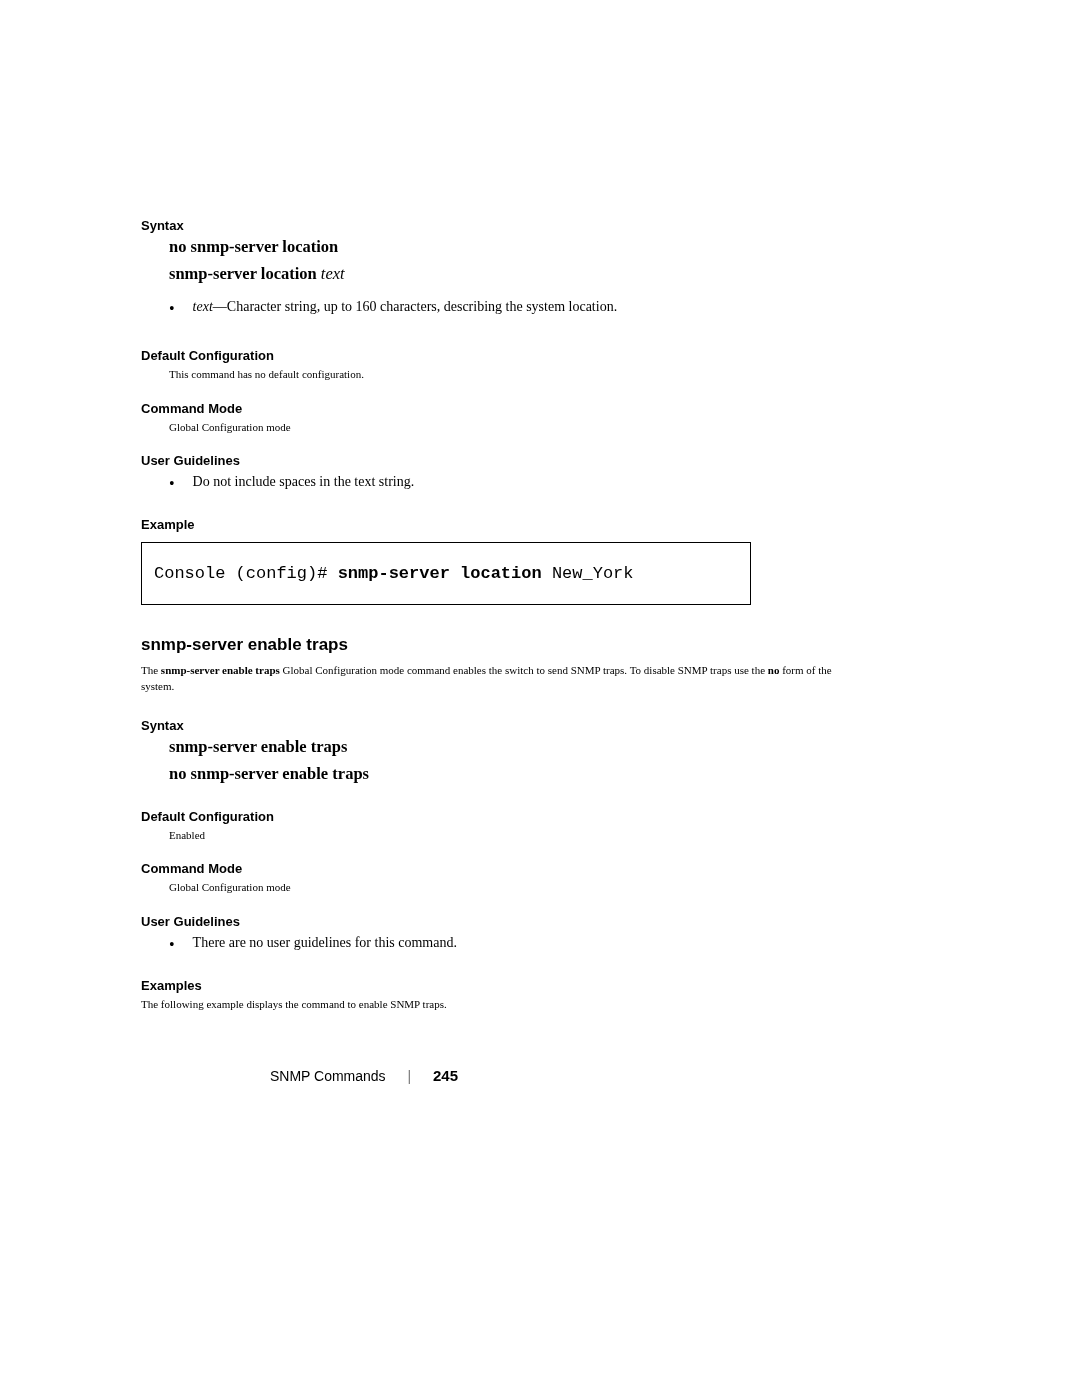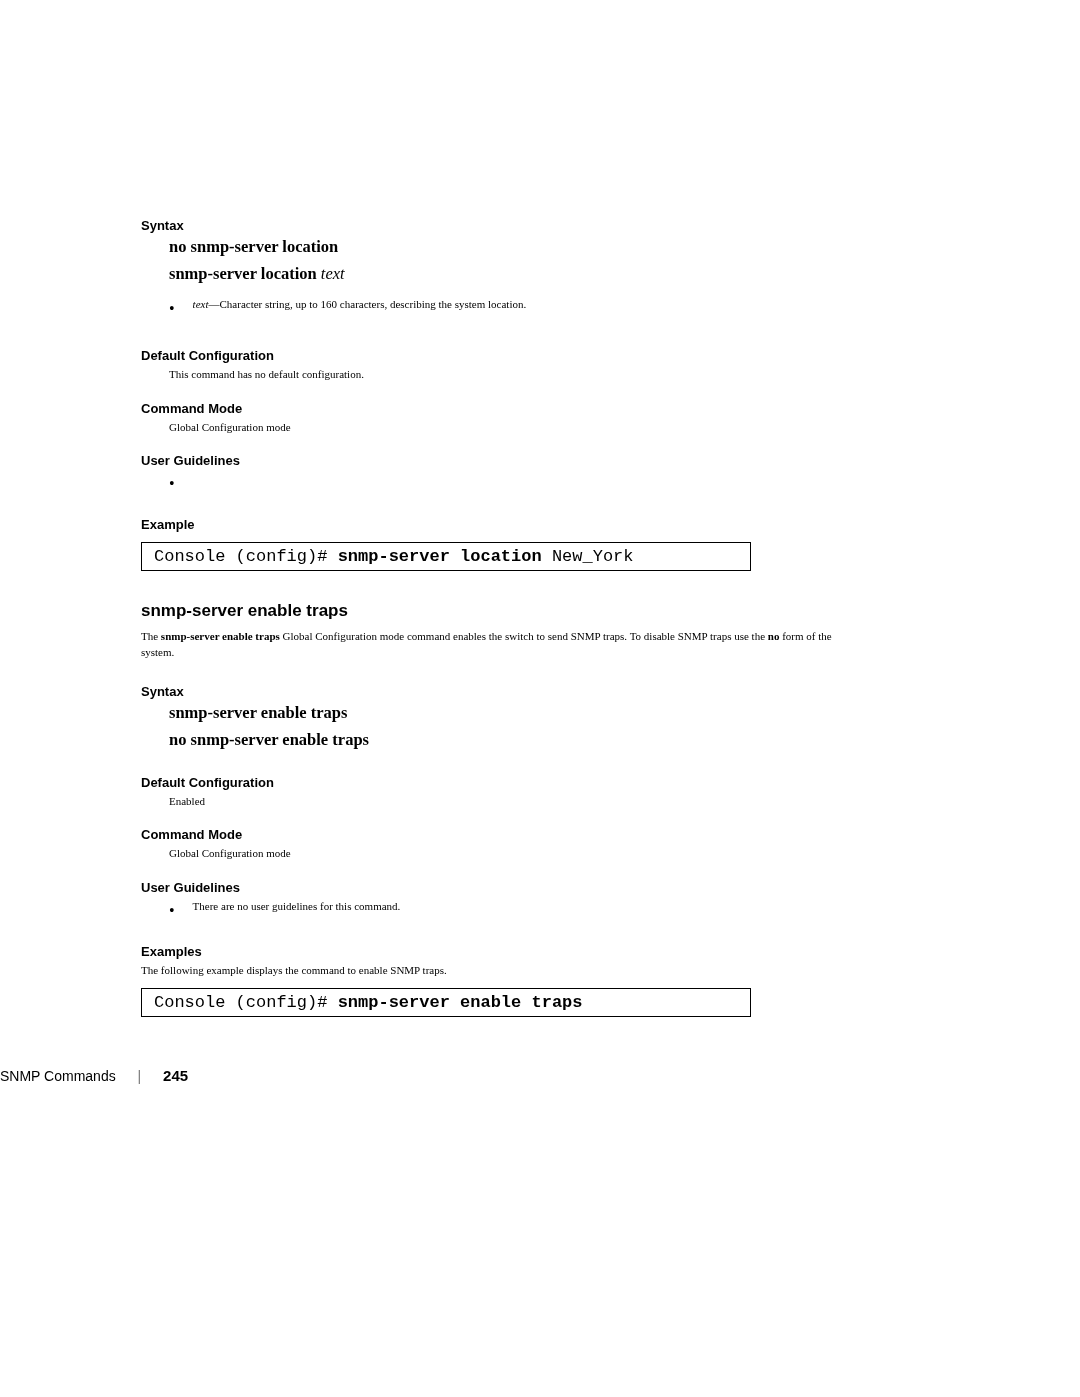--- a/index.html
+++ b/index.html
@@ -44,43 +44,43 @@
       display: flex;
       margin-bottom: 4px;
     }
     .bullet-marker {
       margin-left: 28px;
       margin-right: 18px;
       font-size: 16px;
       line-height: 1.45;
     }
     .bullet-text {
-      font-size: 11px;
+      font-size: 14px;
       line-height: 1.45;
     }
     .italic { font-style: italic; }
     .bold { font-weight: bold; }
     .code-box {
       border: 1px solid #000;
-      padding: 4px 12px;
+      padding: 21px 12px;
       font-family: 'Courier New', Courier, monospace;
       font-size: 17px;
       margin-top: 10px;
       width: 610px;
     }
     .code-bold { font-weight: bold; }
     .spacer-sm { height: 18px; }
     .spacer-md { height: 24px; }
     .spacer-lg { height: 30px; }
     .footer {
       position: absolute;
       left: 0;
       width: 968px;
       top: 1067px;
-      text-align: left;
+      text-align: center;
       font-family: Arial, Helvetica, sans-serif;
       font-size: 14px;
       padding-right: 240px;
     }
     .footer-sep {
       margin: 0 18px;
       color: #777;
     }
     .footer-page {
       font-weight: bold;
@@ -112,20 +112,21 @@
   <div class="indented body-text">This command has no default configuration.</div>
 
   <div class="spacer-sm"></div>
   <div class="section-heading">Command Mode</div>
   <div class="indented body-text">Global Configuration mode</div>
 
   <div class="spacer-sm"></div>
   <div class="section-heading">User Guidelines</div>
   <div class="bullet-row">
     <span class="bullet-marker">•</span>
+    <span class="bullet-text">Do not include spaces in the text string.</span>
   </div>
 
   <div class="spacer-sm"></div>
   <div class="section-heading">Example</div>
   <div class="code-box">
     <span>Console (config)# </span><span class="code-bold">snmp-server location </span><span>New_York</span>
   </div>
 
   <div class="spacer-lg"></div>
 
@@ -152,23 +153,20 @@
   <div class="spacer-sm"></div>
   <div class="section-heading">User Guidelines</div>
   <div class="bullet-row">
     <span class="bullet-marker">•</span>
     <span class="bullet-text">There are no user guidelines for this command.</span>
   </div>
 
   <div class="spacer-sm"></div>
   <div class="section-heading">Examples</div>
   <div class="body-text">The following example displays the command to enable SNMP traps.</div>
-  <div class="code-box">
-    <span>Console (config)# </span><span class="code-bold">snmp-server enable traps</span>
-  </div>
 
 </div>
 
 <div class="footer">
   <span>SNMP Commands</span>
   <span class="footer-sep">|</span>
   <span class="footer-page">245</span>
 </div>
 
 </body></html>

